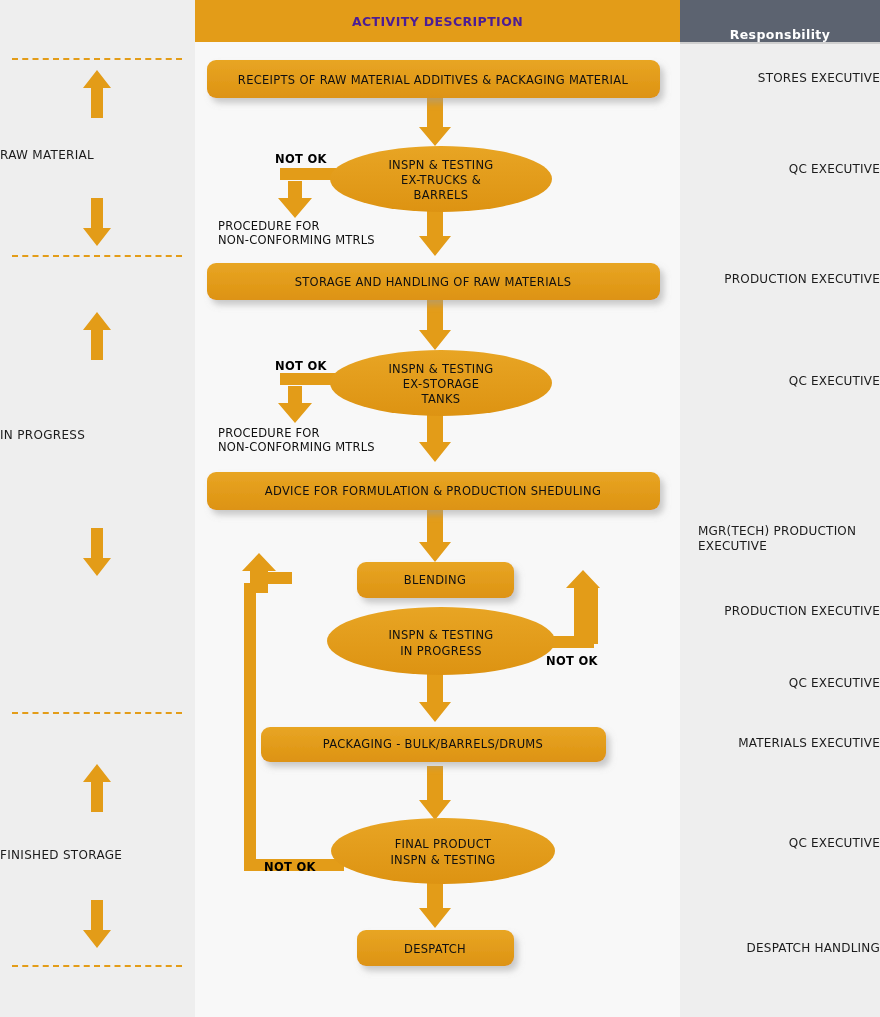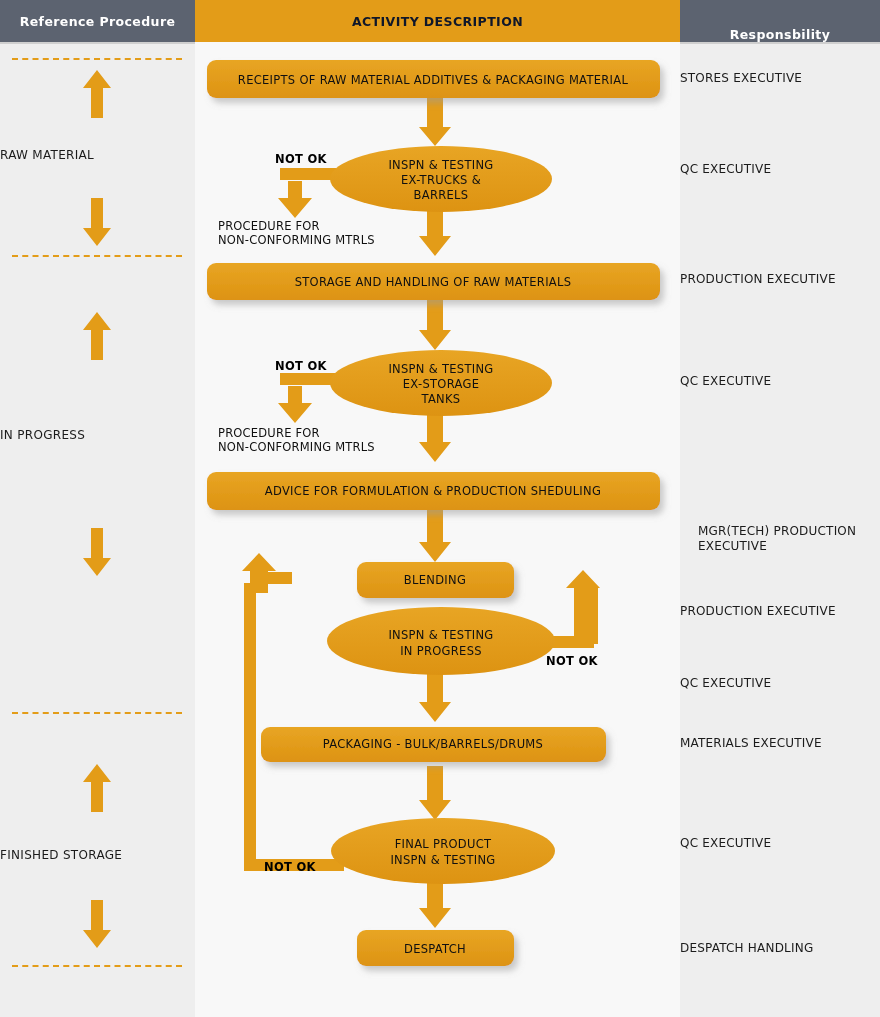--- a/index.html
+++ b/index.html
@@ -18,40 +18,40 @@
   #col-right{left:680px;width:200px; background:#eeeeee;}
 
   
   .hdr{
     position:absolute;top:0;height:42px;
     display:flex;align-items:center;justify-content:center;
     color:#ffffff;font-weight:bold;letter-spacing:.4px;
     box-sizing:border-box;
   }
   #hdr-left {left:0;   width:195px;background:#5c6370;font-size:12.5px;}
-  #hdr-mid  {left:195px;width:485px;background:#e39c18;color:#0f172a;font-size:12.5px;}
+  #hdr-mid  {left:195px;width:485px;background:#e39c18;color:#4c1d95;font-size:12.5px;}
   #hdr-right{left:680px;width:200px;background:#5c6370;font-size:12.5px;align-items:flex-end;}
   #hdr-left::after,#hdr-right::after{
     content:"";position:absolute;left:0;right:0;bottom:-2px;height:2px;background:#cfcfcf;
   }
 
   
   .dash{
     position:absolute;left:12px;width:170px;height:0;
     border-top:2px dashed #e39c18;
   }
   .lbl-left{
     position:absolute;left:0;width:195px;text-align:left;
     font-size:12px;color:#1b1b1b;letter-spacing:.3px;
   }
   .varrow{position:absolute;width:34px;height:50px;}
 
   
   .lbl-right{
-    position:absolute;left:680px;width:200px;text-align:left;
+    position:absolute;left:680px;width:200px;text-align:right;
     font-size:12px;color:#1b1b1b;letter-spacing:.2px;line-height:15px;
   }
 
   
   #stage{position:absolute;left:0;top:0;width:880px;height:1017px;}
   .nodeTxt{
     font-family:"DejaVu Sans", sans-serif;
     font-size:11.5px;fill:#101010;letter-spacing:.3px;
     text-anchor:middle;dominant-baseline:middle;
   }
@@ -66,23 +66,20 @@
 </style>
 </head>
 <body>
 
 <div id="board">
 
   <div class="col" id="col-left"></div>
   <div class="col" id="col-mid"></div>
   <div class="col" id="col-right"></div>
 
-  <div class="hdr" id="hdr-left">
-    <span>Reference Procedure</span>
-  </div>
   <div class="hdr" id="hdr-mid">
     <span>ACTIVITY DESCRIPTION</span>
   </div>
   <div class="hdr" id="hdr-right">
     <span>Responsbility</span>
   </div>
 
   <div class="dash" style="top:58px"></div>
   <div class="dash" style="top:255px"></div>
   <div class="dash" style="top:712px"></div>

